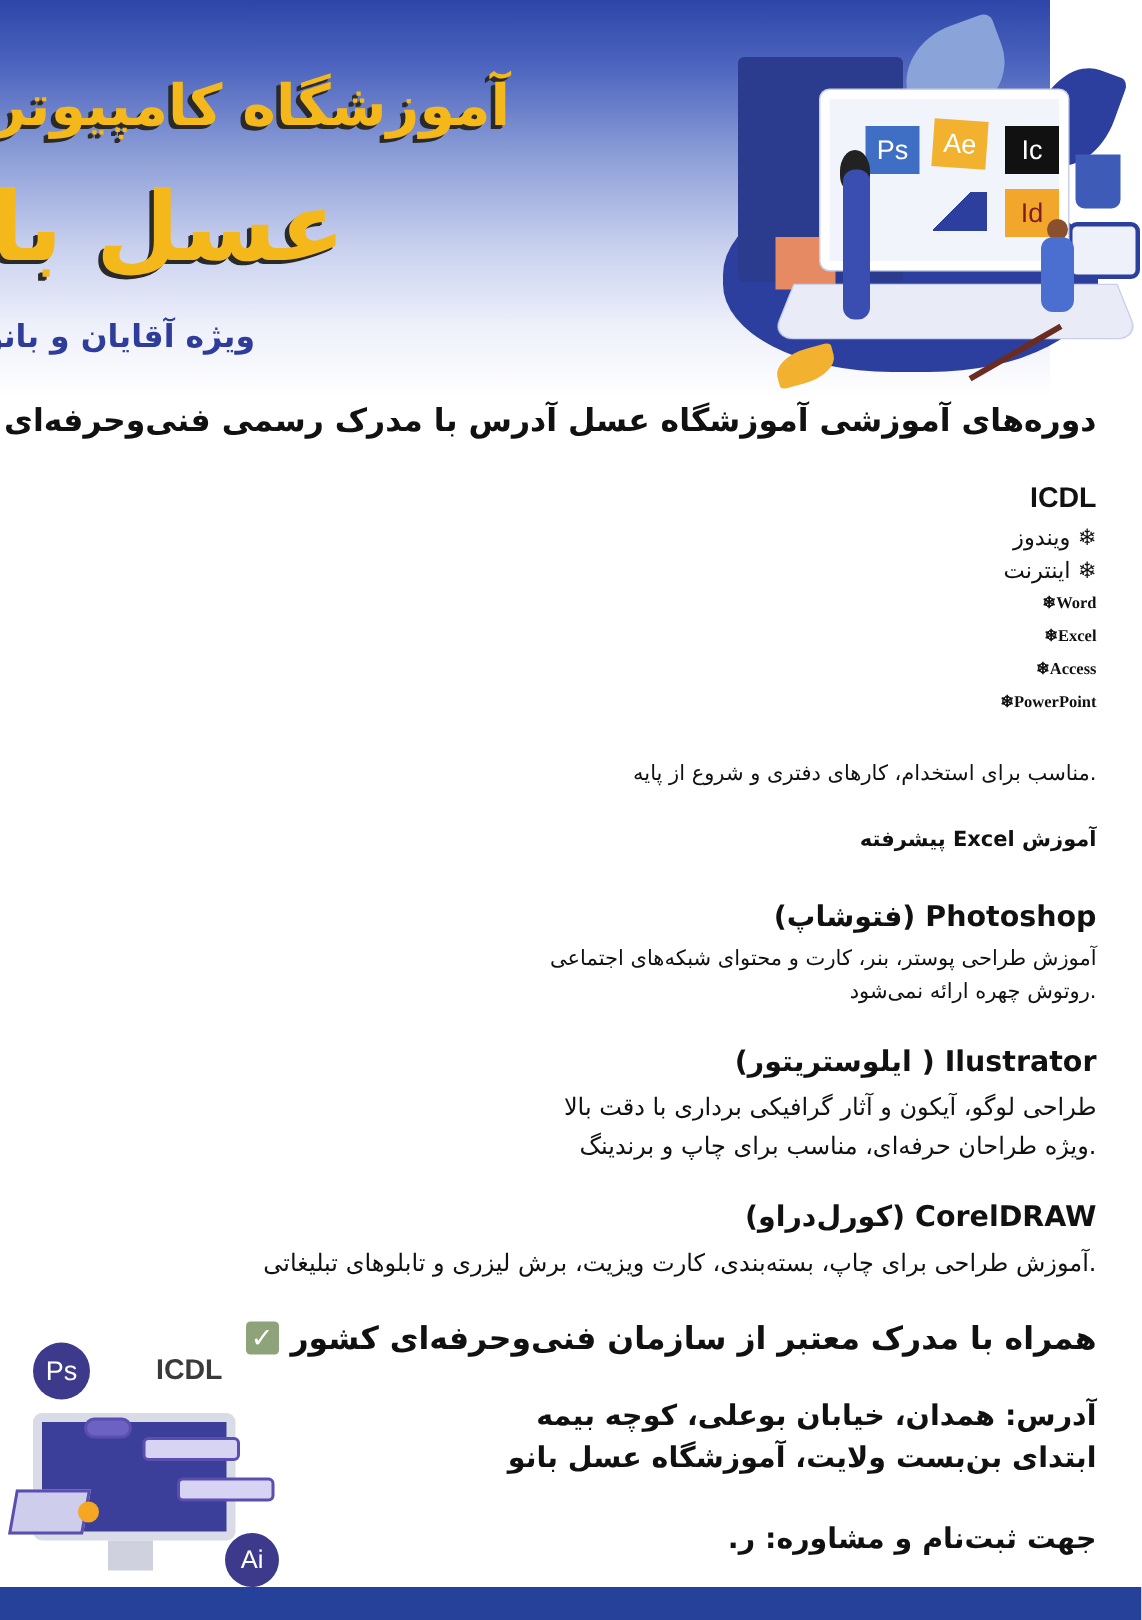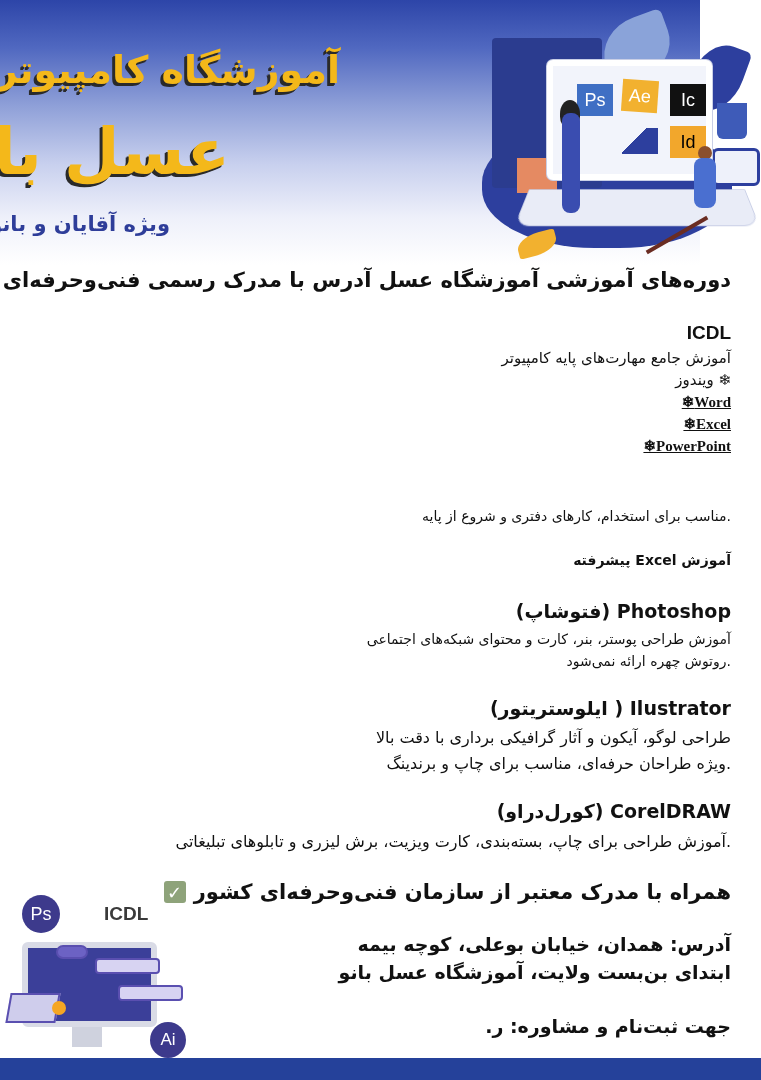--- a/index.html
+++ b/index.html
@@ -27,42 +27,42 @@
     .blob { position: absolute; left: 20px; top: 110px; width: 250px; height: 130px; background: #2d3f9e; border-radius: 50% 50% 45% 45%; }
     .leafbg { position: absolute; left: 140px; top: 10px; width: 70px; height: 60px; background: #8aa3d9; border-radius: 60% 10% 60% 10%; transform: rotate(-20deg); }
     .leafbg2 { position: absolute; left: 230px; top: 35px; width: 50px; height: 70px; background: #2d3f9e; border-radius: 60% 10% 60% 10%; transform: rotate(20deg); }
     .monitor-back { position: absolute; left: 30px; top: 30px; width: 110px; height: 150px; background: #2b3c8f; border-radius: 4px; }
     .laptop-screen { position: absolute; left: 85px; top: 52px; width: 165px; height: 120px; background: #f2f4fb; border: 6px solid #ffffff; border-radius: 6px; box-shadow: 0 0 0 1px #c9cfe6; }
     .laptop-base { position: absolute; left: 60px; top: 176px; width: 230px; height: 45px; background: #e9ecf7; border-radius: 0 0 14px 14px; transform: perspective(200px) rotateX(35deg); border: 1px solid #c9cfe6; }
     .app-tile { position: absolute; width: 36px; height: 32px; font-family: "Liberation Sans", sans-serif; font-size: 18px; display: flex; align-items: center; justify-content: center; }
     .tile-ps { left: 115px; top: 76px; background: #3f6fc4; color: #fff; }
     .tile-ae { left: 160px; top: 72px; background: #f2b12f; color: #fff; transform: rotate(4deg); }
     .tile-ic { left: 208px; top: 76px; background: #111; color: #fff; }
-    .tile-id { left: 208px; top: 118px; background: #f2a72c; color: #000000; }
+    .tile-id { left: 208px; top: 118px; background: #f2a72c; color: #7f1d1d; }
     .chart-mini { position: absolute; left: 160px; top: 120px; width: 36px; height: 26px; background: linear-gradient(135deg, transparent 40%, #2d3f9e 40%); }
     .cup { position: absolute; left: 255px; top: 95px; width: 30px; height: 36px; background: #3e5bb8; border-radius: 0 0 6px 6px; }
     .books { position: absolute; left: 250px; top: 140px; width: 48px; height: 38px; background: #eef1fa; border: 3px solid #2d3f9e; border-radius: 6px; }
     .pot { position: absolute; left: 55px; top: 150px; width: 40px; height: 35px; background: #e58a62; }
     .yellow-leaf { position: absolute; left: 55px; top: 225px; width: 40px; height: 22px; background: #f2b12f; border-radius: 60% 10% 60% 10%; transform: rotate(-15deg); }
     .pen { position: absolute; left: 180px; top: 225px; width: 70px; height: 4px; background: #6a2c22; transform: rotate(-30deg); }
     .person1 { position: absolute; left: 100px; top: 105px; width: 18px; height: 100px; background: #3a4db0; border-radius: 8px; }
     .person1-head { position: absolute; left: 98px; top: 92px; width: 20px; height: 28px; background: #222; border-radius: 50% 50% 40% 40%; }
     .person2 { position: absolute; left: 232px; top: 150px; width: 22px; height: 50px; background: #4a6fd0; border-radius: 8px; }
     .person2-head { position: absolute; left: 236px; top: 138px; width: 14px; height: 14px; background: #8a4f2d; border-radius: 50%; }
 
     .headline {
       position: absolute; right: 30px; top: 268px; font-size: 21px; font-weight: bold;
       direction: rtl; white-space: nowrap; color: #111;
     }
 
     .content { position: absolute; right: 30px; direction: rtl; text-align: right; color: #111; }
     .line { display: block; white-space: nowrap; }
     .icdl-title { top: 322px; font-family: "Liberation Sans", sans-serif; font-weight: bold; font-size: 19px; }
     .icdl-list { top: 347px; font-size: 15px; line-height: 22px; }
-    .bullet-en { font-family: "Liberation Serif", serif; font-weight: bold; font-size: 15px; text-decoration: underline; }
+    .bullet-en { font-family: "Liberation Serif", serif; font-weight: bold; font-size: 11px; }
     .icdl-note { top: 508px; font-size: 14px; }
     .excel-adv { top: 552px; font-size: 14px; font-weight: bold; text-align: right; }
     .ps-title { top: 600px; font-size: 19px; font-weight: bold; }
     .ps-desc { top: 628px; font-size: 14px; line-height: 22px; }
     .ai-title { top: 697px; font-size: 19px; font-weight: bold; }
     .ai-desc { top: 725px; font-size: 16px; line-height: 26px; }
     .cd-title { top: 800px; font-size: 19px; font-weight: bold; }
     .cd-desc { top: 832px; font-size: 16px; }
 
     .cert { position: absolute; right: 30px; top: 880px; direction: rtl; white-space: nowrap; font-size: 21px; font-weight: bold; display: flex; align-items: center; gap: 8px; }
@@ -119,24 +119,25 @@
     <div class="person2"></div>
     <div class="yellow-leaf"></div>
     <div class="pen"></div>
   </div>
 </div>
 
 <div class="headline">دوره‌های آموزشی آموزشگاه عسل آدرس  با مدرک رسمی فنی‌وحرفه‌ای</div>
 
 <div class="content icdl-title">ICDL</div>
 <div class="content icdl-list">
-  <span class="line">آموزش جامع مهارت‌های پایه کامپیوتر</span>
   <span class="line">❄ ویندوز</span>
+  <span class="line">❄ اینترنت</span>
   <span class="line bullet-en">Word❄</span>
   <span class="line bullet-en">Excel❄</span>
+  <span class="line bullet-en">Access❄</span>
   <span class="line bullet-en">PowerPoint❄</span>
 </div>
 <div class="content icdl-note">.مناسب برای استخدام، کارهای دفتری و شروع از پایه</div>
 
 <div class="content excel-adv">آموزش Excel پیشرفته</div>
 
 <div class="content ps-title">Photoshop  (فتوشاپ)</div>
 <div class="content ps-desc">
   <span class="line">آموزش طراحی پوستر، بنر، کارت و محتوای شبکه‌های اجتماعی</span>
   <span class="line">.روتوش چهره ارائه نمی‌شود</span>

